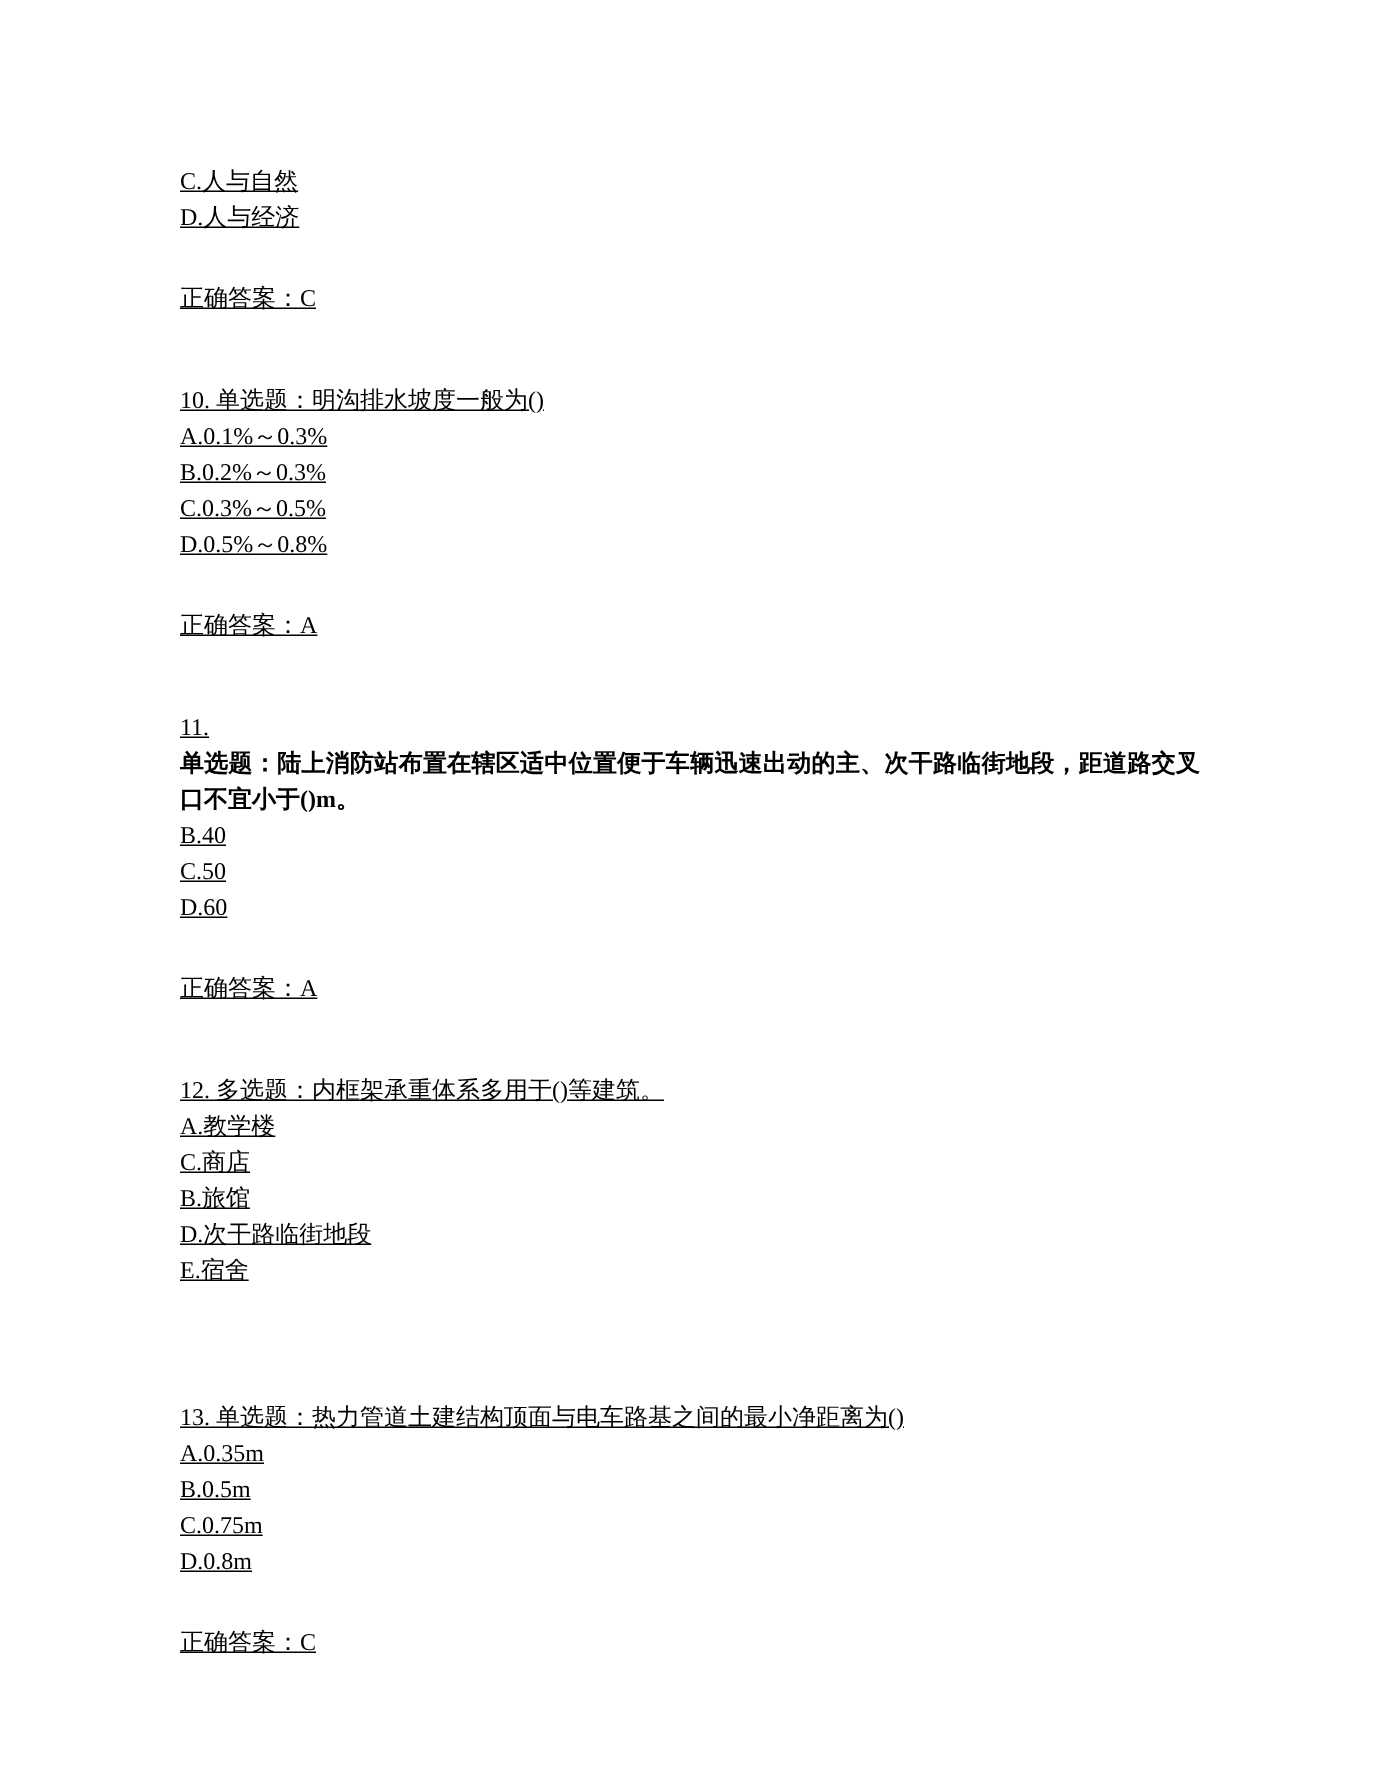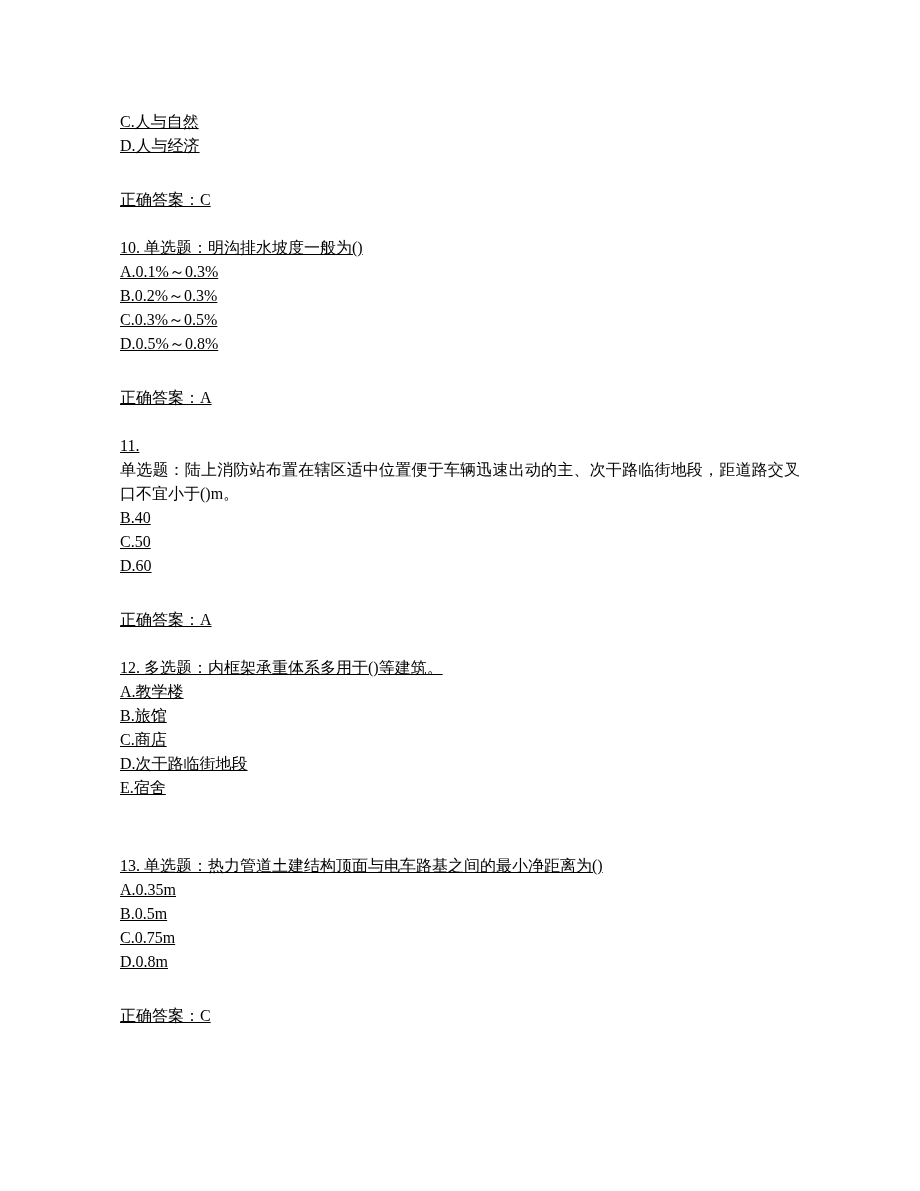--- a/index.html
+++ b/index.html
@@ -19,27 +19,28 @@
       text-align: justify;
     }
     .option-line {
       white-space: pre;
       text-decoration: underline;
     }
     .answer-line {
       margin-top: 6px;
     }
     .question-block {
-      margin-top: 24px;
+      margin-top: 44px;
     }
     .first-block {
       margin-top: 0;
     }
     .question-text {
       white-space: normal;
+      font-weight: bold;
     }
   </style>
 </head>
 <body>
 
 <div class="first-block">
   <div class="option-line">C.人与自然</div>
   <div class="option-line">D.人与经济</div>
   <div class="answer-line">&nbsp;</div>
   <div class="option-line">正确答案：C</div>
@@ -61,22 +62,22 @@
   <div class="option-line">B.40</div>
   <div class="option-line">C.50</div>
   <div class="option-line">D.60</div>
   <div class="answer-line">&nbsp;</div>
   <div class="option-line">正确答案：A</div>
 </div>
 
 <div class="question-block">
   <div class="option-line">12. 多选题：内框架承重体系多用于()等建筑。</div>
   <div class="option-line">A.教学楼</div>
+  <div class="option-line">C.商店</div>
   <div class="option-line">B.旅馆</div>
-  <div class="option-line">C.商店</div>
   <div class="option-line">D.次干路临街地段</div>
   <div class="option-line">E.宿舍</div>
   <div class="answer-line">&nbsp;</div>
 </div>
 
 <div class="question-block">
   <div class="option-line">13. 单选题：热力管道土建结构顶面与电车路基之间的最小净距离为()</div>
   <div class="option-line">A.0.35m</div>
   <div class="option-line">B.0.5m</div>
   <div class="option-line">C.0.75m</div>

